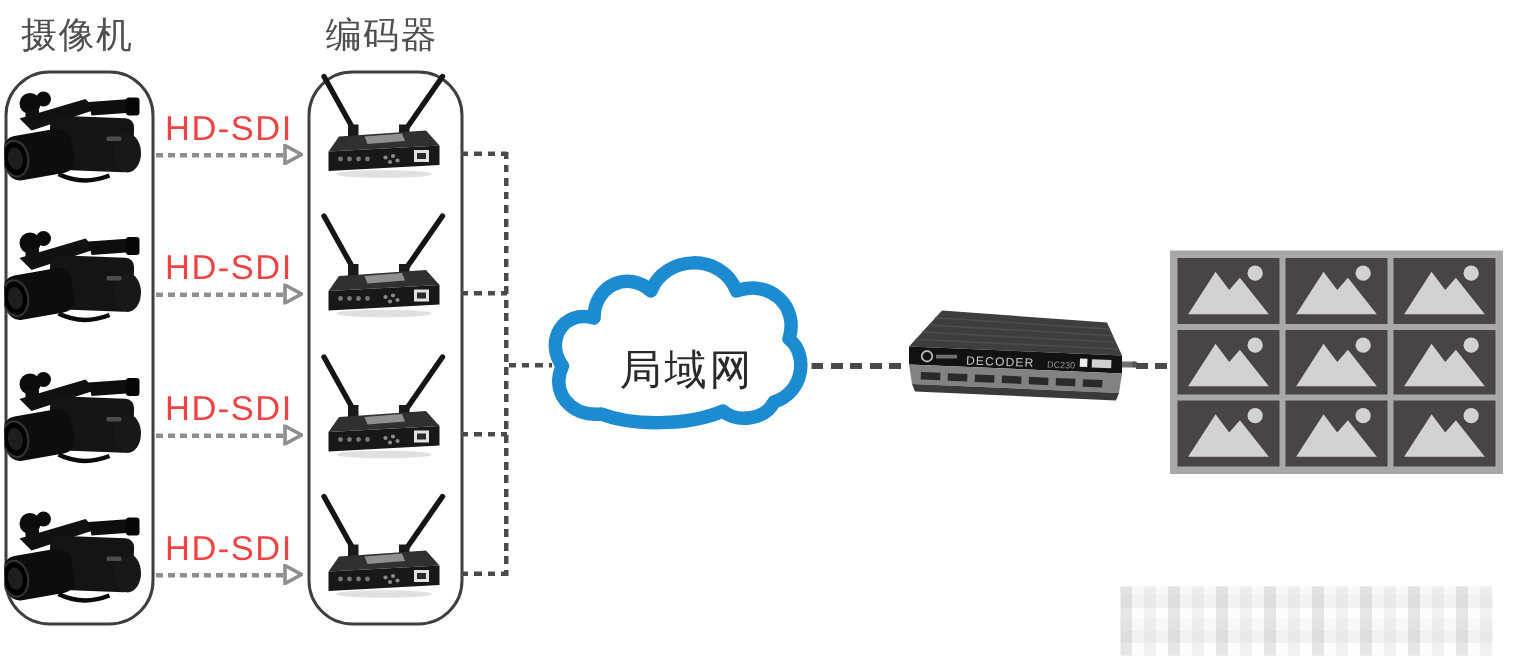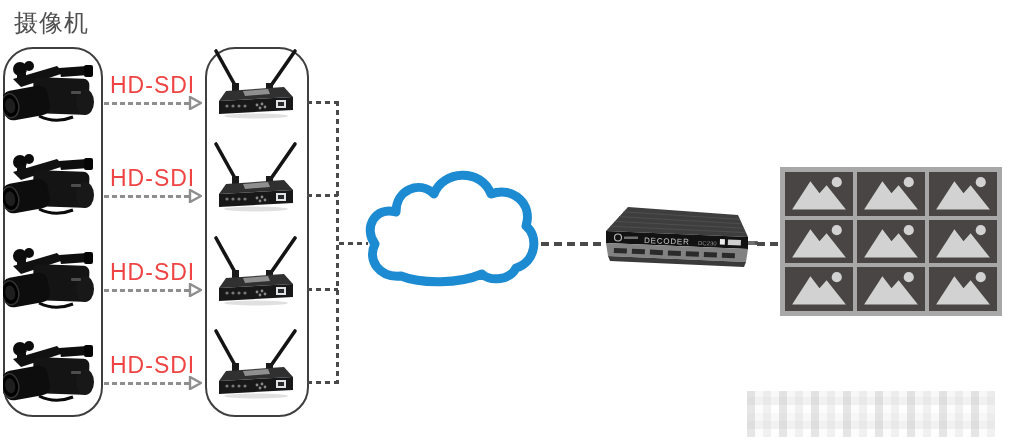--- a/index.html
+++ b/index.html
@@ -31,20 +31,21 @@
       repeating-linear-gradient(90deg,rgba(190,190,190,.45) 0 8px,rgba(244,244,244,.25) 8px 16px,rgba(214,214,214,.40) 16px 24px,rgba(250,250,250,.20) 24px 32px),
       repeating-linear-gradient(0deg,rgba(255,255,255,.55) 0 8px,rgba(198,198,198,.30) 8px 16px,rgba(236,236,236,.45) 16px 24px);
   }
 </style>
 </head>
 <body>
 
 <div id="canvas">
 
   <div class="grp-title" style="left:14px;top:7px;">摄像机</div>
+  <div class="grp-title" style="left:217px;top:7px;">编码器</div>
 
   <div class="container-box" style="left:3px;top:47px;width:96px;height:366px;"></div>
 
   <div class="container-box" style="left:205px;top:47px;width:100px;height:366px;"></div>
 
   <svg class="dev" style="left:3px;top:56px;" width="94" height="76" viewBox="0 0 94 76">
     <circle cx="17" cy="13" r="7" fill="#0c0c0c"></circle>
       <circle cx="26" cy="10" r="5" fill="#0c0c0c"></circle>
     <rect x="14" y="17" width="9" height="7" fill="#101010"></rect>
     <polygon points="10,23 54,10 61,17 18,31" fill="#111"></polygon>
@@ -243,20 +244,21 @@
     <path d="M 38 108
              C 16 110, 4 92, 12 76
              C 0 60, 12 38, 33 44
              C 33 22, 56 12, 71 26
              C 80 2, 118 0, 128 26
              C 150 18, 170 36, 163 58
              C 176 68, 173 94, 153 100
              C 147 112, 128 114, 119 106
              C 96 116, 58 116, 38 108 Z" fill="#ffffff" stroke="#1d8bd1" stroke-width="9" stroke-linejoin="round"></path>
   </svg>
+  <div class="cloud-label" style="left:406px;top:228px;width:104px;">局域网</div>
 
   <div class="dash-h-thick" style="left:541px;top:242px;width:61px;"></div>
 
   <svg class="dev" style="left:598px;top:199px;" width="160" height="85" viewBox="0 0 160 85">
     <polygon points="30,8 140,16 150,38 8,32" fill="#3e3e3e"></polygon>
     <line x1="25.6" y1="12.8" x2="142" y2="20.4" stroke="#4e4e4e" stroke-width="1"></line>
     <line x1="21.2" y1="17.6" x2="144" y2="24.8" stroke="#4e4e4e" stroke-width="1"></line>
     <line x1="16.8" y1="22.4" x2="146" y2="29.2" stroke="#4e4e4e" stroke-width="1"></line>
     <line x1="12.4" y1="27.2" x2="148" y2="33.6" stroke="#4e4e4e" stroke-width="1"></line>
     <polygon points="8,32 150,38 150,50 8,44" fill="#121212"></polygon>

